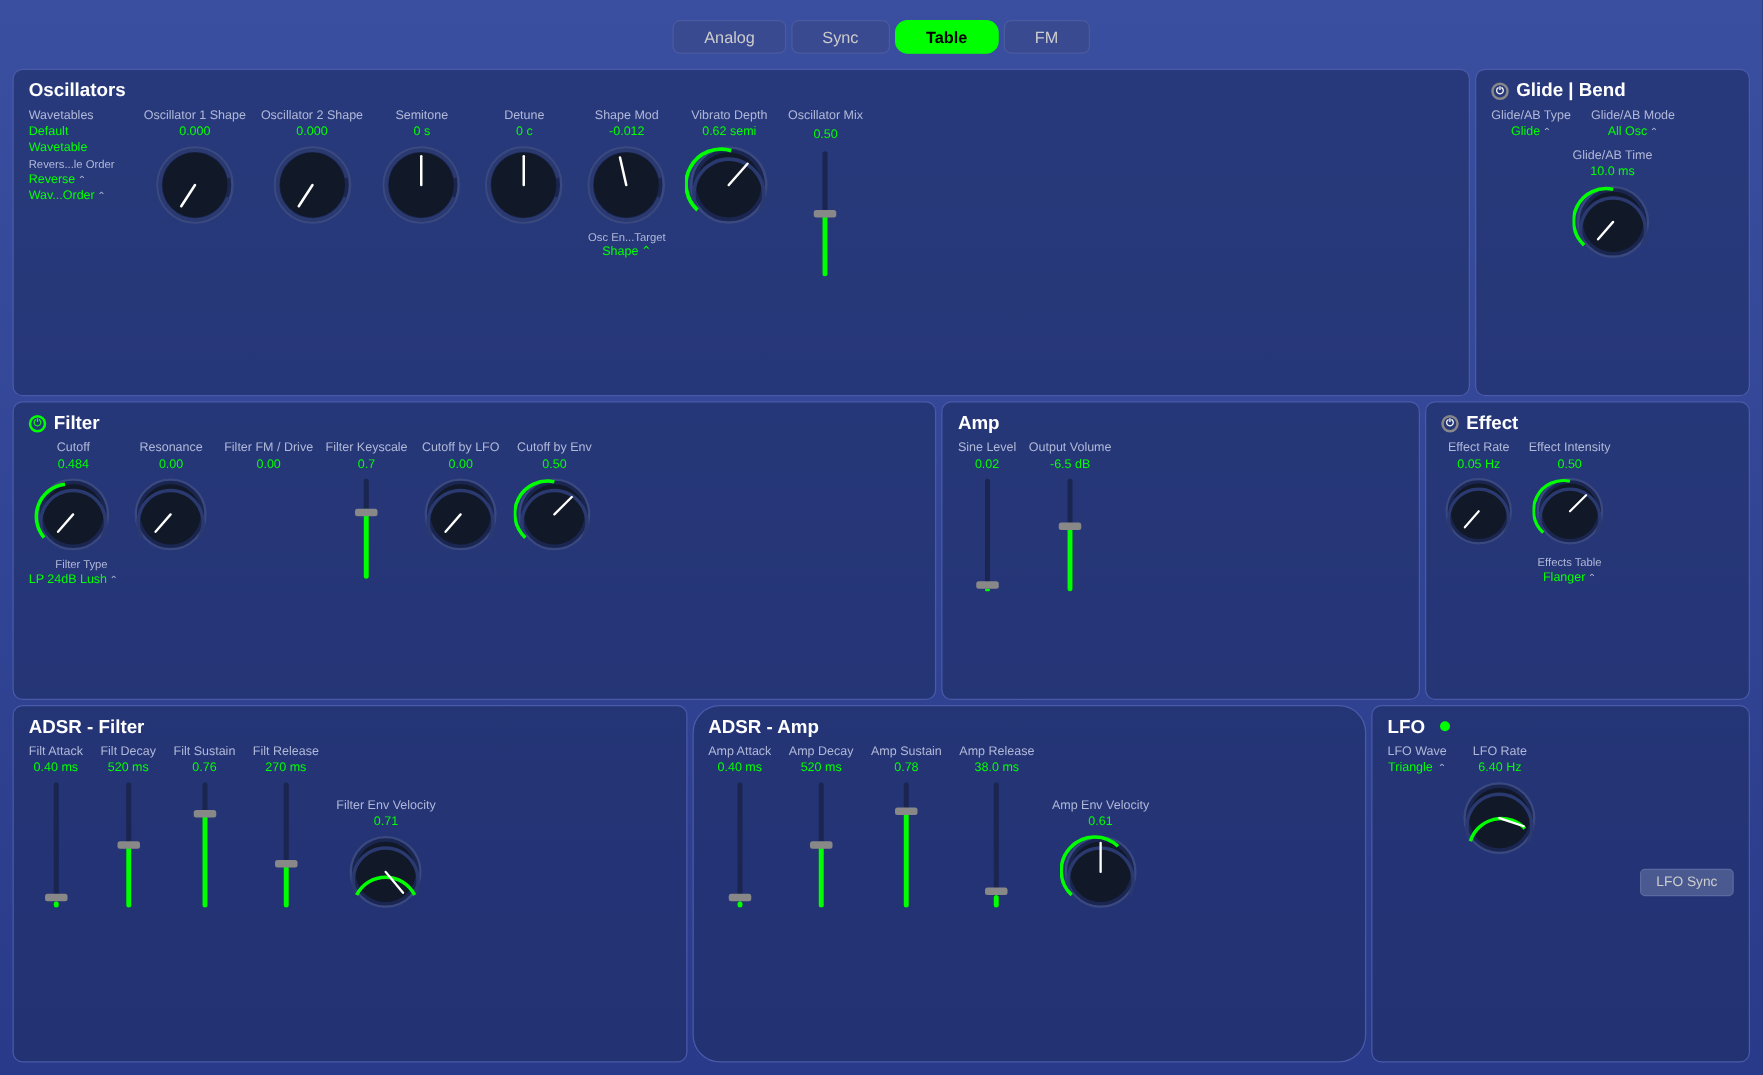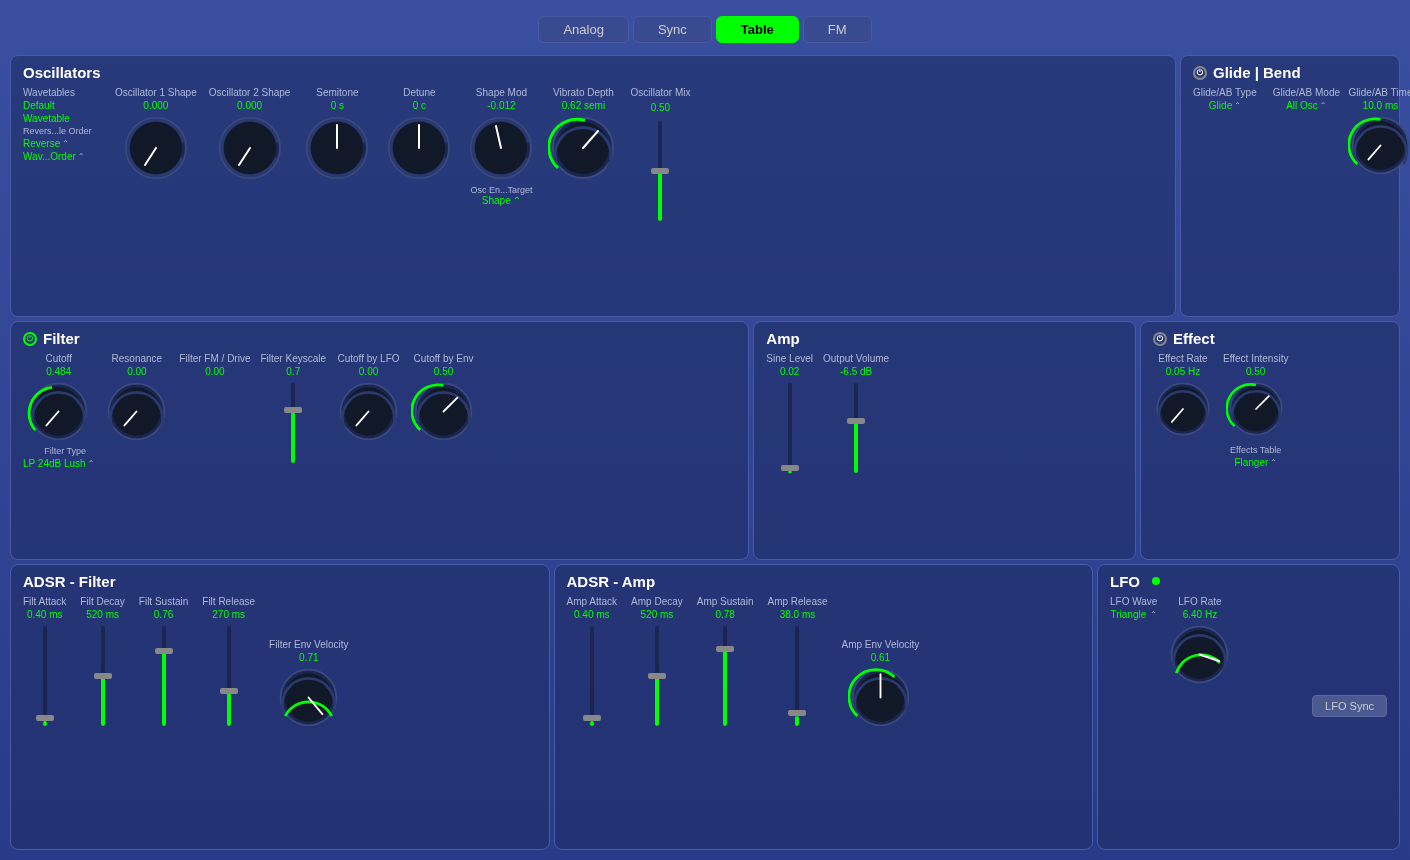--- a/index.html
+++ b/index.html
@@ -39,20 +39,21 @@
       font-size: 13px;
       cursor: pointer;
       font-weight: 500;
     }
 
     .tab-btn.active {
       background: #00ff00;
       color: #000;
       border-color: #00ff00;
       font-weight: 700;
+      border-radius: 10px;
     }
 
     
     .sections-container {
       display: flex;
       flex-direction: column;
       flex: 1;
       gap: 4px;
     }
 
@@ -185,20 +186,21 @@
       width: 260px;
     }
 
     
     .panel-adsr-filter {
       flex: 1;
     }
 
     .panel-adsr-amp {
       flex: 1;
+      border-radius: 22px;
     }
 
     .panel-lfo {
       width: 303px;
     }
 
     .adsr-group {
       display: flex;
       gap: 14px;
       align-items: flex-end;
@@ -222,21 +224,21 @@
     }
 
     .osc-controls-row {
       display: flex;
       align-items: flex-start;
       gap: 12px;
     }
 
     .glide-section {
       display: flex;
-      flex-direction: row;
+      flex-direction: column;
       gap: 8px;
     }
 
     .glide-row {
       display: flex;
       gap: 16px;
     }
 
     .osc-en-target {
       display: flex;

